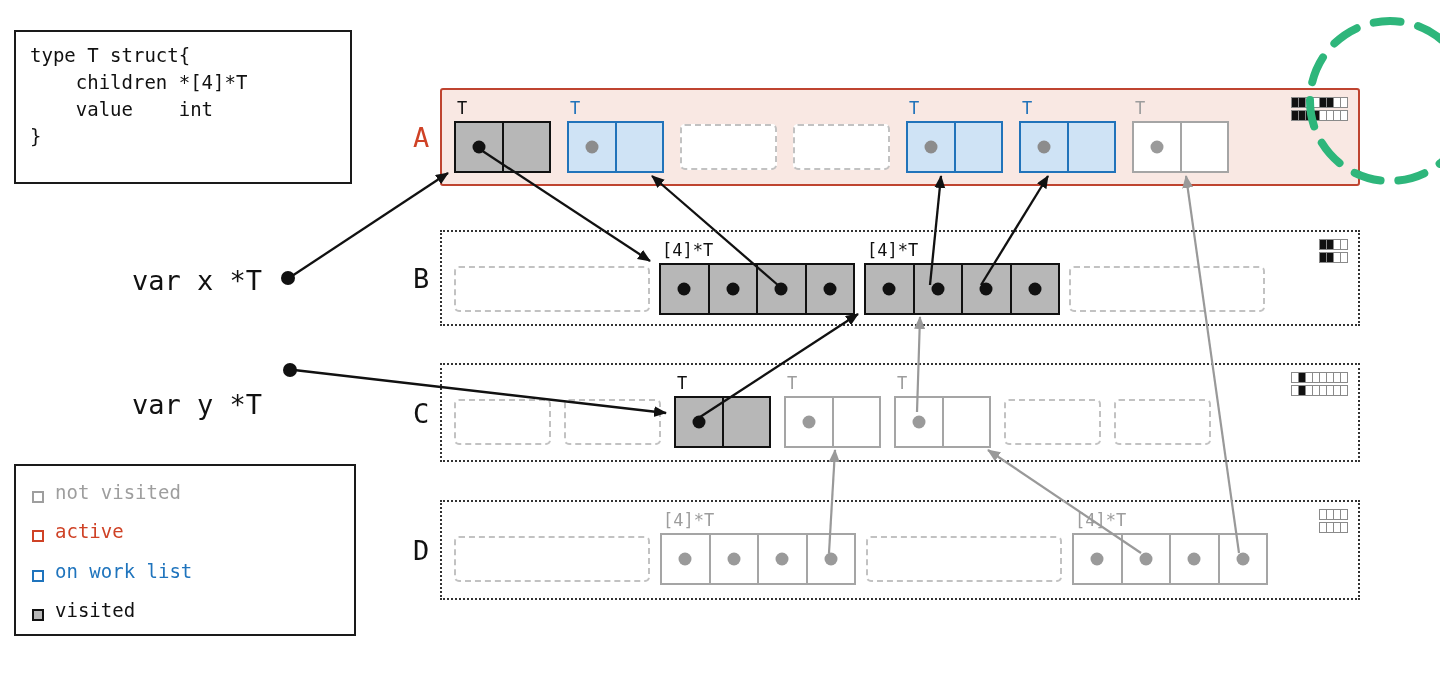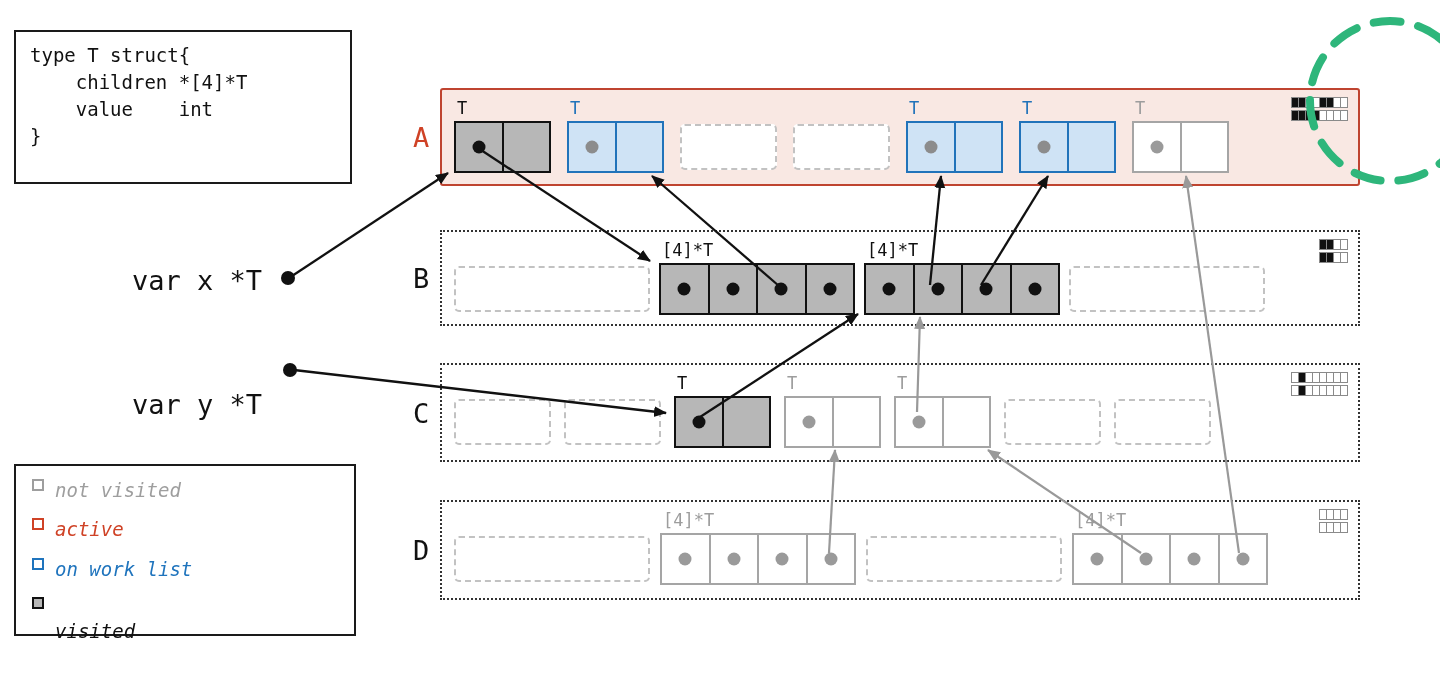--- a/index.html
+++ b/index.html
@@ -14,21 +14,21 @@
 
   
   .var-label{position:absolute;font-size:27px;}
   #var-x{left:132px;top:265px;}
   #var-y{left:132px;top:357px;margin-top:32px;}
 
   
   .legend-box{position:absolute;left:14px;top:464px;width:306px;height:142px;
     border:2.5px solid #1a1a1a;background:#fff;padding:13px 16px;
     display:flex;flex-direction:column;justify-content:space-between;}
-  .legend-row{display:flex;align-items:flex-start;gap:11px;font-size:19px;height:24px;font-style:italic;}
+  .legend-row{display:flex;align-items:flex-end;gap:11px;font-size:19px;height:24px;}
   .swatch{width:12px;height:12px;box-sizing:border-box;background:#fff;flex:0 0 auto;}
   .sw-notvisited{border:2.5px solid #9e9e9e;}
   .sw-worklist{border:2.5px solid #1f74bd;}
   .sw-active{border:2.5px solid #cf4226;}
   .sw-visited{border:2.5px solid #111;background:#b7b7b7;}
   .t-notvisited{color:#9e9e9e;}
   .t-worklist{color:#1f74bd;}
   .t-active{color:#cf4226;}
   .t-visited{color:#111;margin-top:23px;}
 

